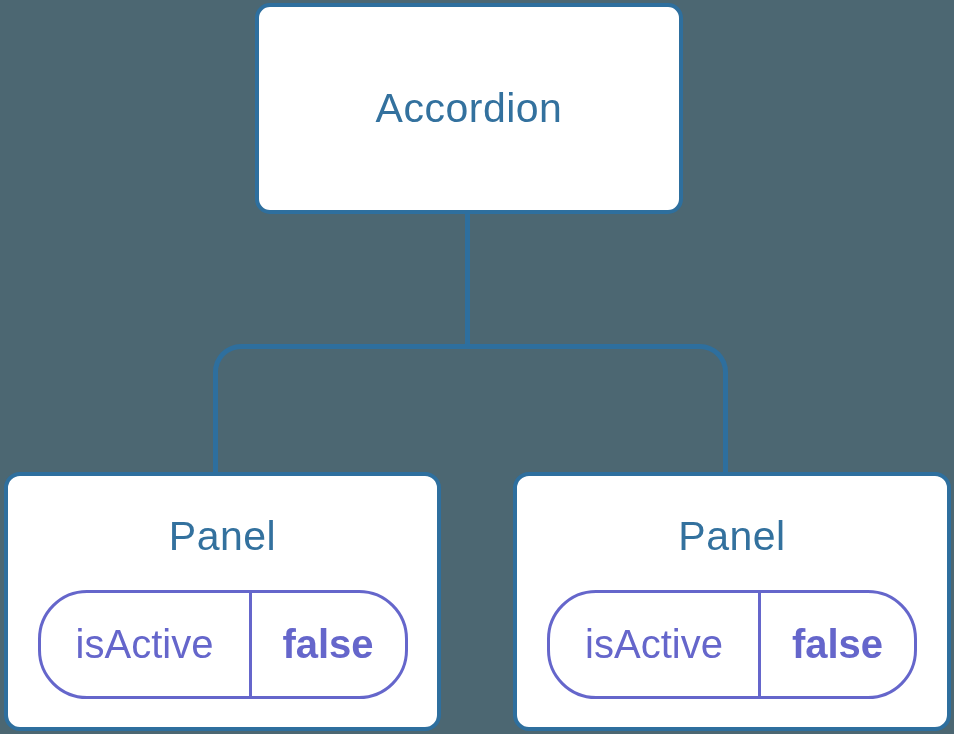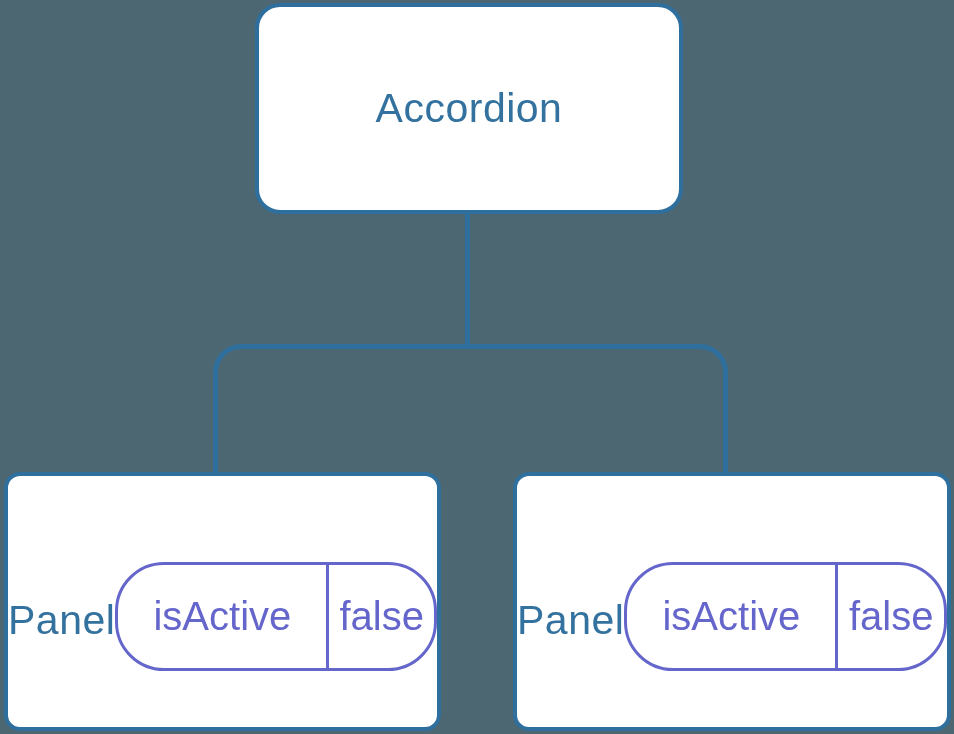--- a/index.html
+++ b/index.html
@@ -20,21 +20,21 @@
   .stage {
     position: relative;
     width: 954px;
     height: 734px;
     background: var(--background);
   }
   .node {
     position: absolute;
     background: var(--node-fill);
     border: 4px solid var(--node-border);
-    border-radius: 25px;
+    border-radius: 15px;
   }
   .node-root {
     left: 255px; top: 3px;
     width: 428px; height: 211px;
     display: flex;
     align-items: center;
     justify-content: center;
   }
   .node-label {
     color: var(--node-label);
@@ -55,21 +55,21 @@
     border-top: 5px solid var(--connector);
     border-left: 5px solid var(--connector);
     border-right: 5px solid var(--connector);
     border-radius: 28px 28px 0 0;
   }
   .node-panel {
     top: 472px;
     height: 259px;
     border-radius: 16px;
     display: flex;
-    flex-direction: row;
+    flex-direction: column;
     align-items: center;
   }
   .node-panel.left  { left: 4px;   width: 437px; }
   .node-panel.right { left: 513px; width: 438px; }
   .panel-title {
     margin-top: 36px;
     color: var(--node-label);
     font-size: 41px;
     font-weight: 500;
     line-height: 48px;
@@ -91,21 +91,21 @@
     align-items: center;
     justify-content: center;
     color: var(--state-accent);
     font-size: 40px;
     font-weight: 400;
   }
   .state-name {
     flex: 0 0 211px;
     border-right: 3px solid var(--state-accent);
   }
-  .state-value { flex: 1; }
+  .state-value { flex: 1; font-weight: bold; }
 </style>
 </head>
 <body>
 
 <div class="stage">
 
   <div class="node node-root">
     <span class="node-label">Accordion</span>
   </div>
 

